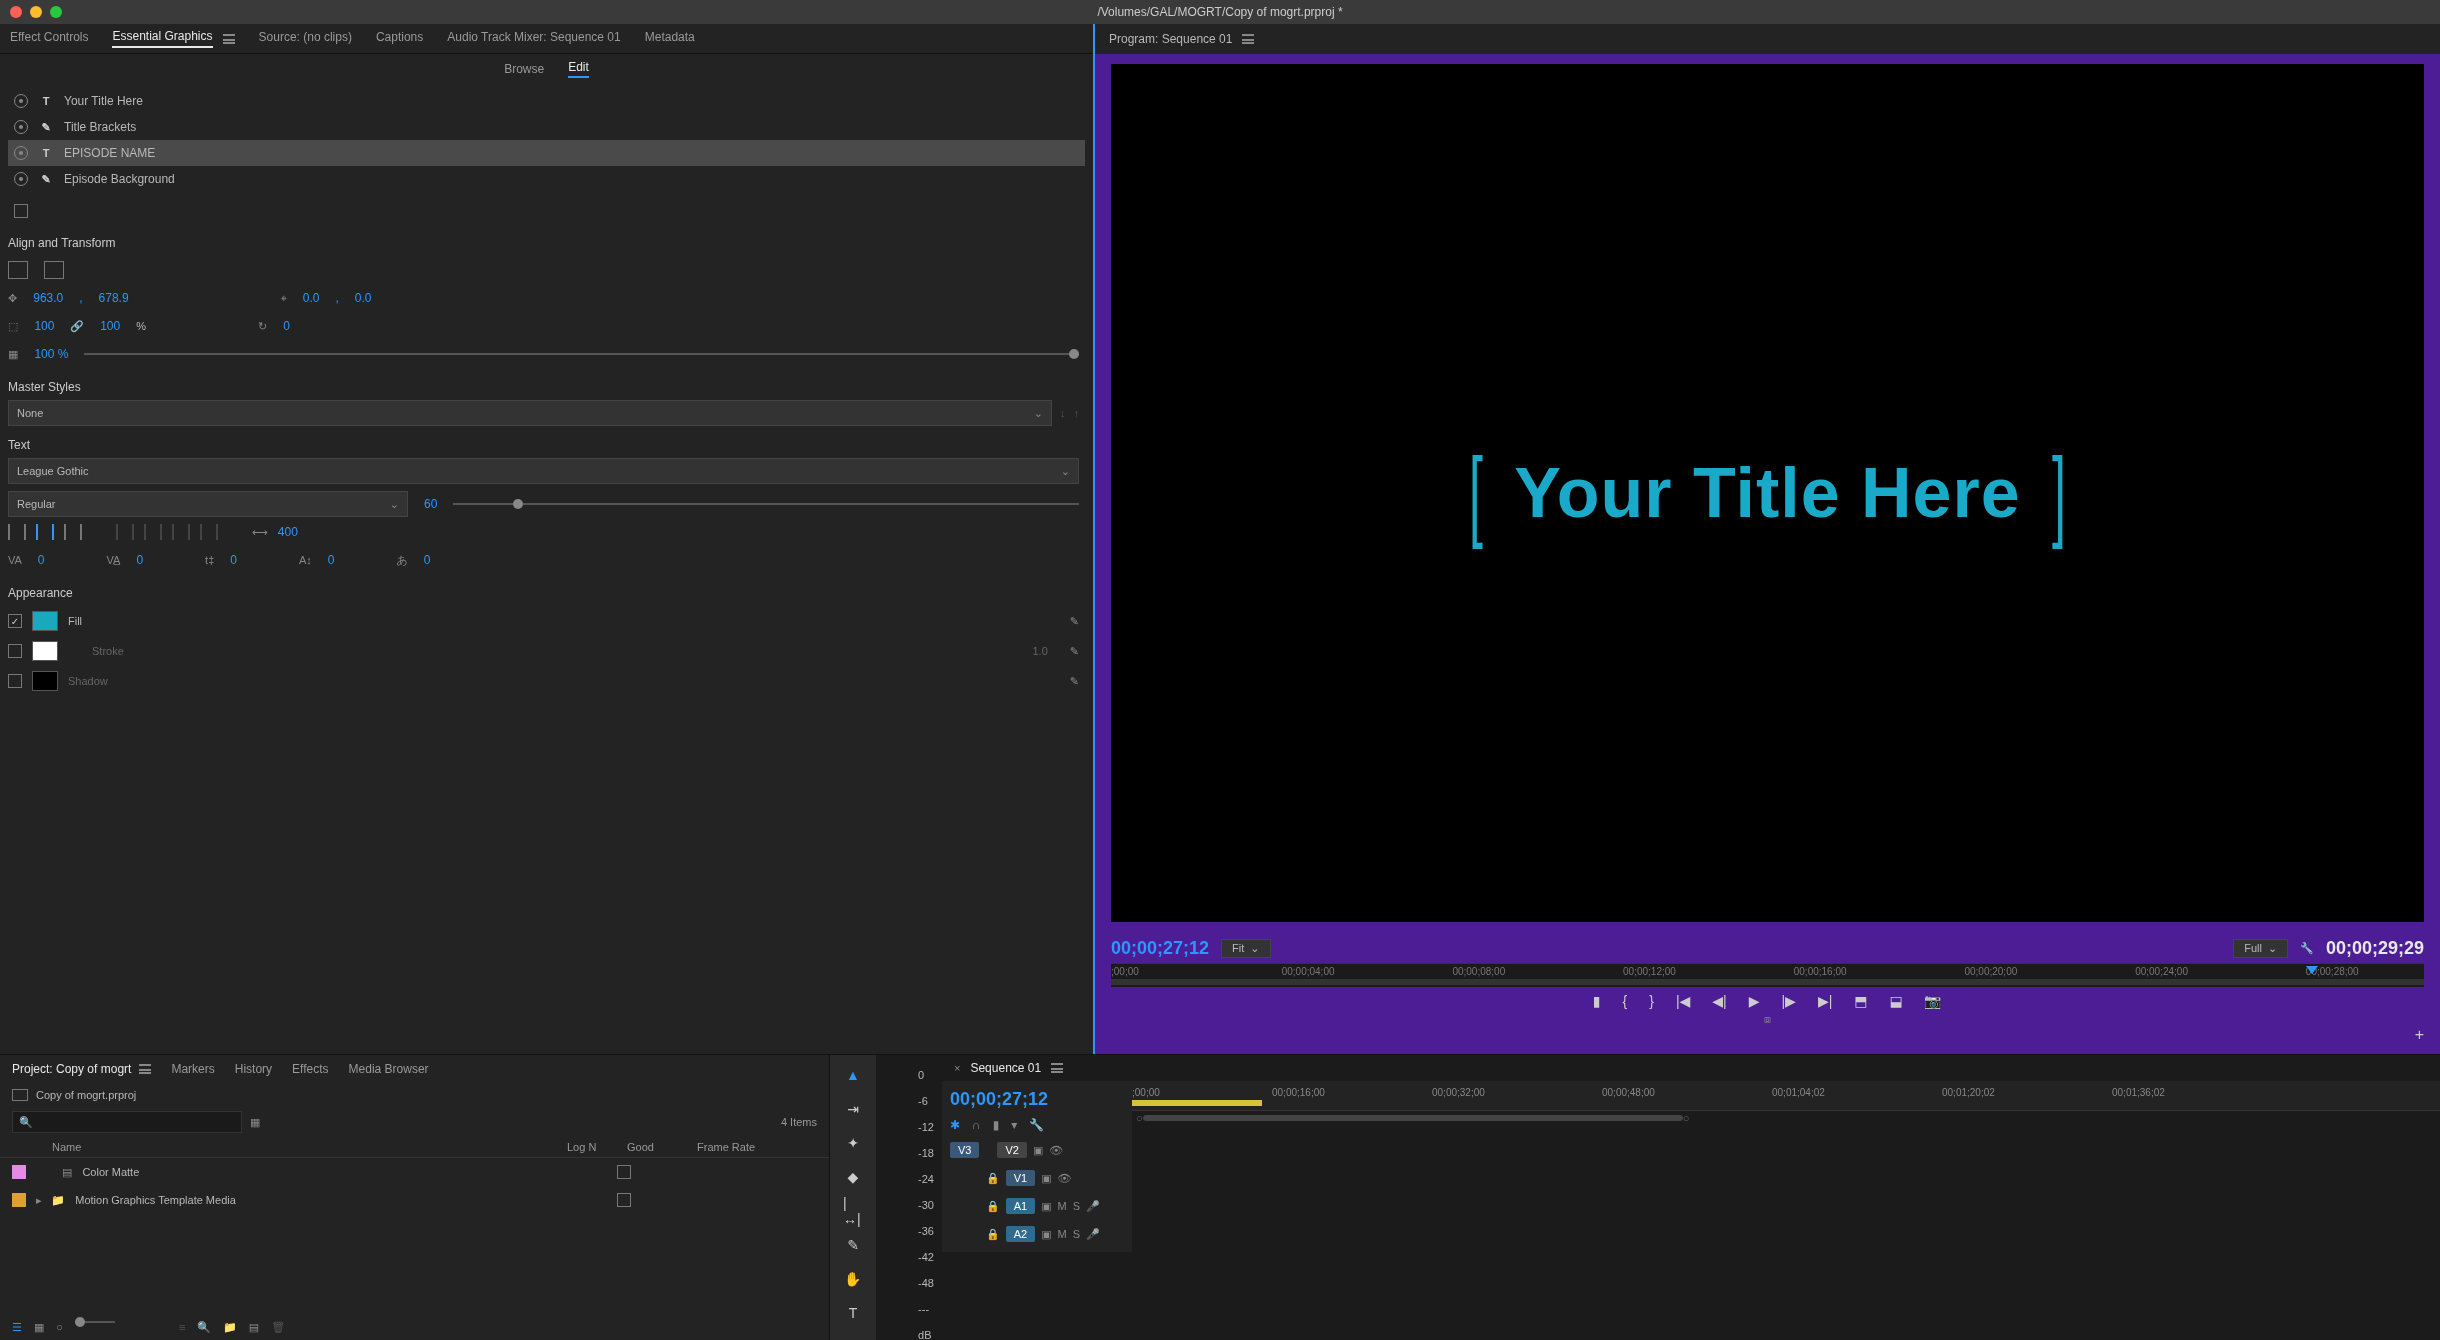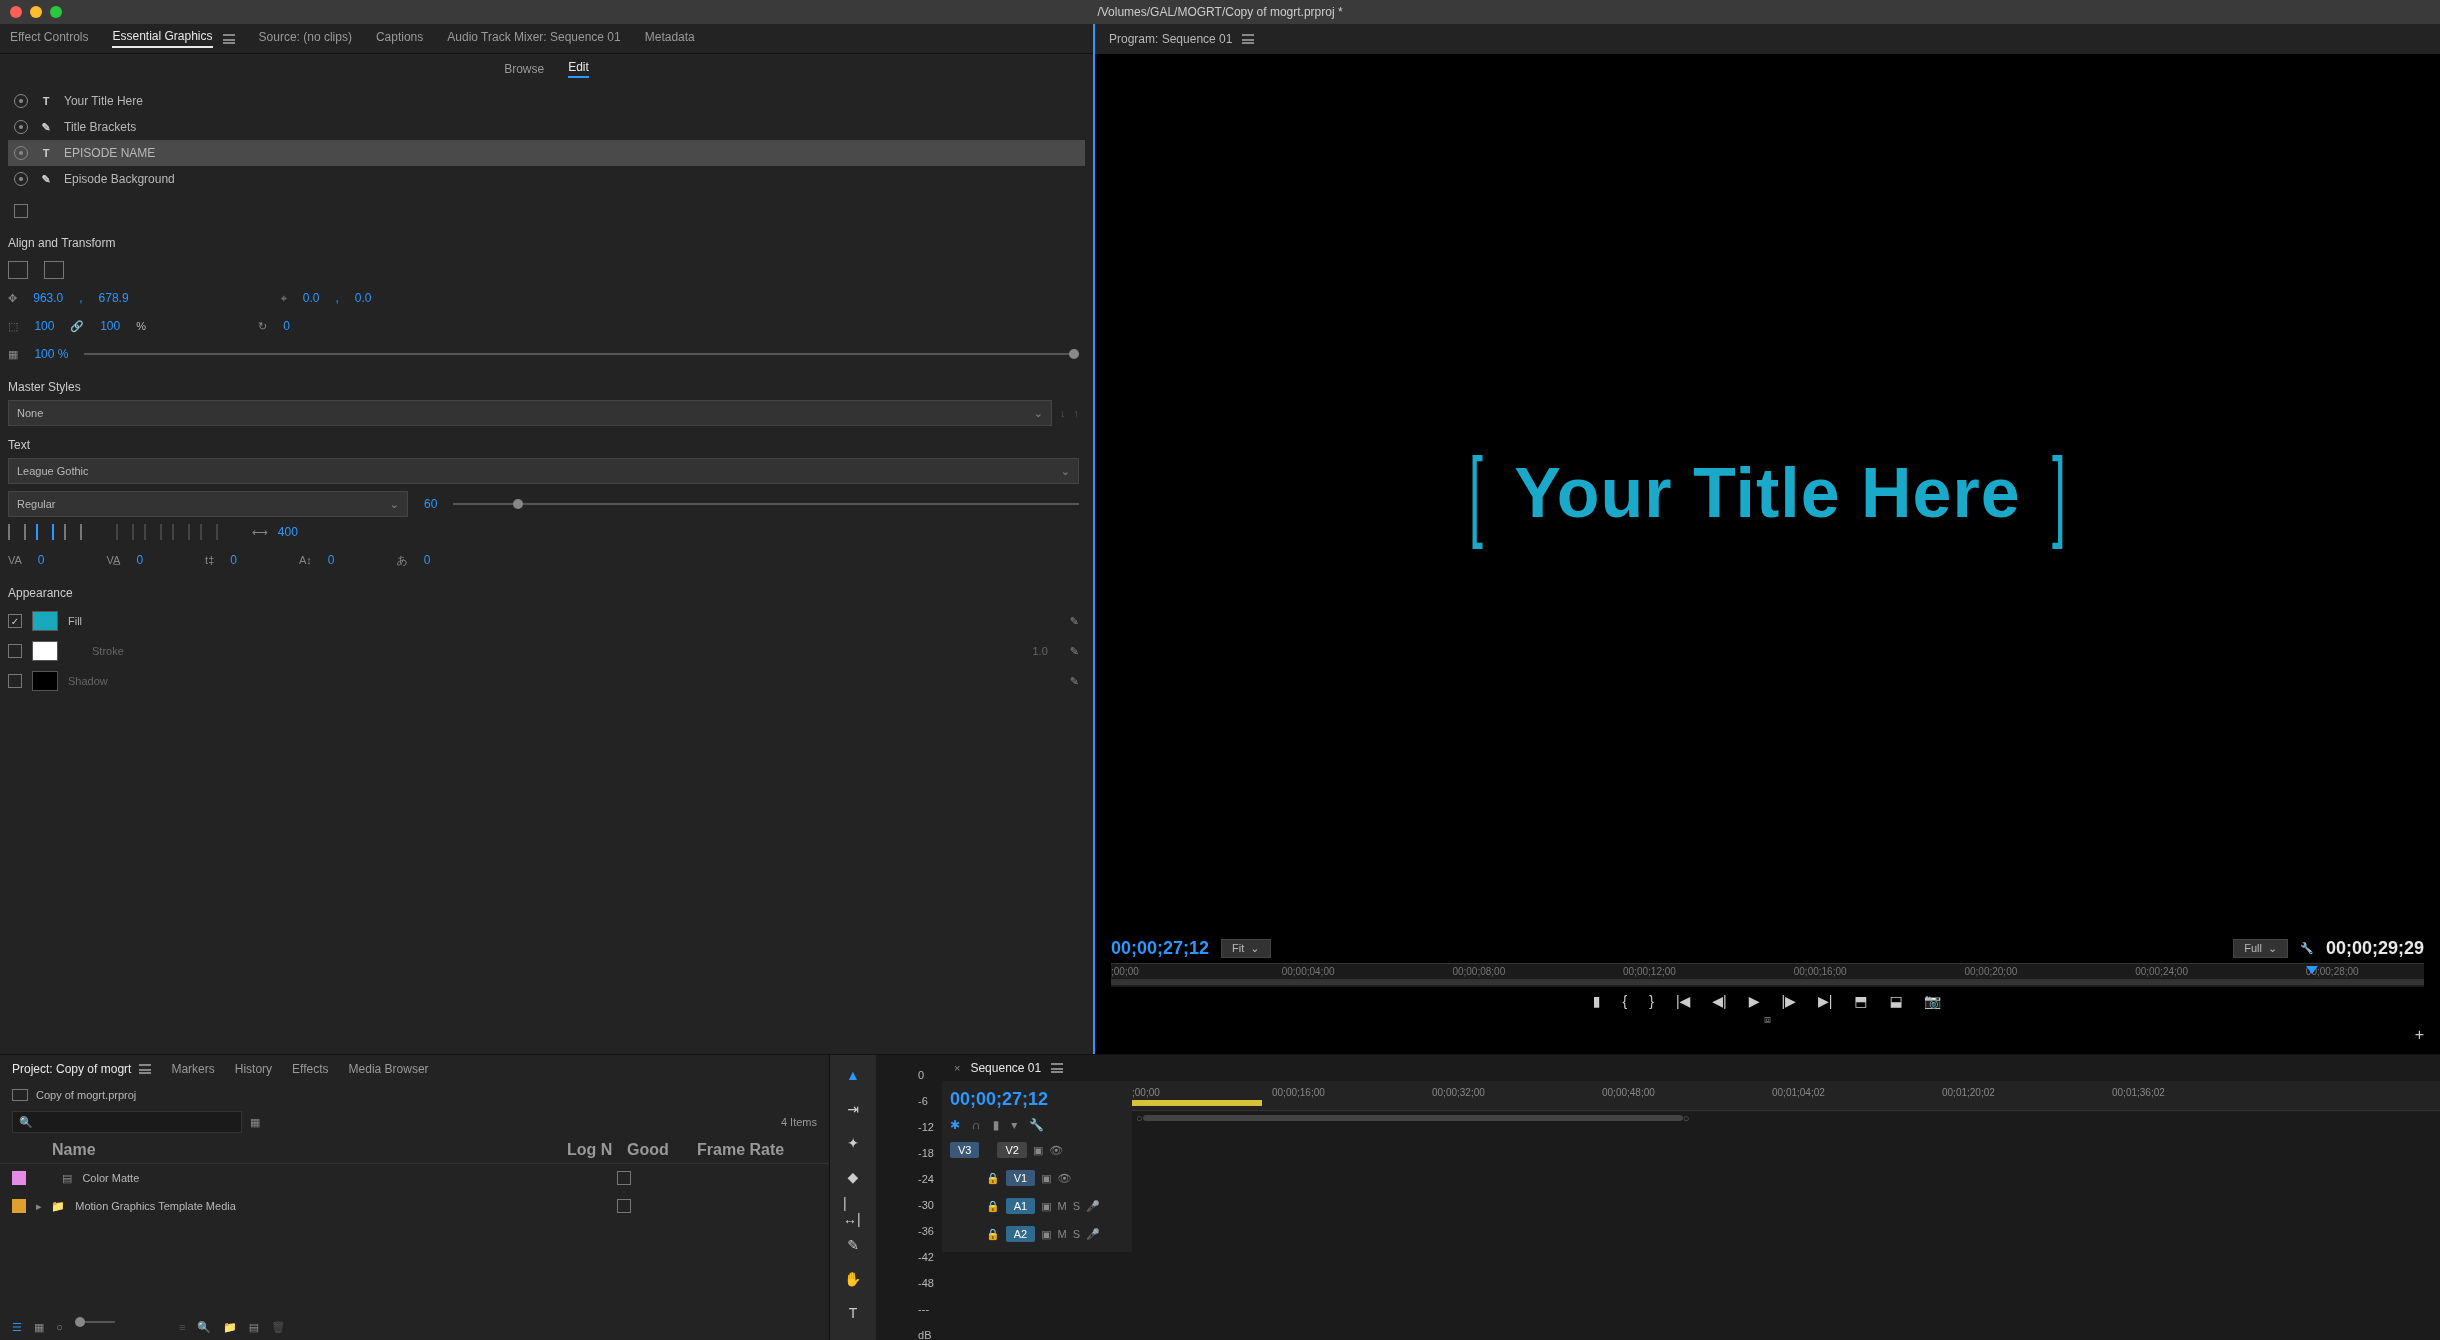--- a/index.html
+++ b/index.html
@@ -18,21 +18,21 @@
 
 .panel-tabs { display: flex; align-items: center; height: 30px; background: #232323; padding: 0 10px; gap: 24px; border-bottom: 1px solid #111; }
 .panel-tabs .tab { color: #999; font-size: 12px; cursor: pointer; padding-bottom: 3px; }
 .panel-tabs .tab.active { color: #e8e8e8; border-bottom: 2px solid #e8e8e8; }
 
 
 .top-half { display: flex; height: 1030px; }
 .bottom-half { display: flex; height: calc(1340px - 24px - 1030px); border-top: 1px solid #111; }
 
 .eg-panel { width: 1095px; background: #232323; border-right: 2px solid #2b97ff; display: flex; flex-direction: column; }
-.program-panel { flex: 1; background: #000000; display: flex; flex-direction: column; }
+.program-panel { flex: 1; background: #4c1d95; display: flex; flex-direction: column; }
 
 
 .eg-subtabs { display: flex; justify-content: center; gap: 24px; height: 30px; align-items: center; }
 .eg-subtabs .sub { color: #999; font-size: 12px; cursor: pointer; }
 .eg-subtabs .sub.active { color: #e8e8e8; border-bottom: 2px solid #2b97ff; padding-bottom: 2px; }
 
 
 .layer-list { padding: 4px 8px; }
 .layer-row { display: flex; align-items: center; gap: 10px; height: 26px; padding: 0 6px; }
 .layer-row.selected { background: #4a4a4a; }
@@ -94,21 +94,21 @@
 
 .proj-tabs { display: flex; gap: 20px; height: 28px; align-items: center; padding: 0 12px; }
 .proj-tabs .pt { font-size: 12px; color: #999; }
 .proj-tabs .pt.active { color: #e8e8e8; }
 .proj-sub { padding: 6px 12px; display: flex; align-items: center; gap: 8px; }
 .bin-icon { width: 16px; height: 12px; border: 1px solid #777; }
 .proj-search { padding: 4px 12px; display: flex; align-items: center; gap: 8px; }
 .search-box { background: #1a1a1a; border: 1px solid #333; height: 22px; width: 230px; display: flex; align-items: center; padding: 0 6px; color: #777; }
 .items-ct { margin-left: auto; color: #999; }
 .proj-header-row { display: flex; padding: 4px 12px; border-bottom: 1px solid #333; }
-.proj-header-row .col { color: #999; font-size: 16px; font-weight: bold; }
+.proj-header-row .col { color: #999; font-size: 11px; }
 .proj-row { display: flex; align-items: center; height: 28px; padding: 0 12px; gap: 10px; }
 .proj-row .sw { width: 14px; height: 14px; }
 .proj-row .name { font-size: 11px; }
 .proj-footer { position: absolute; bottom: 0; display: flex; gap: 12px; padding: 6px 12px; }
 
 
 .tl-header { display: flex; align-items: center; gap: 10px; padding: 4px 12px; height: 26px; }
 .tl-header .sname { font-size: 12px; color: #e8e8e8; }
 .tl-body { display: flex; }
 .tl-left { width: 190px; background: #232323; padding: 4px 8px; }

